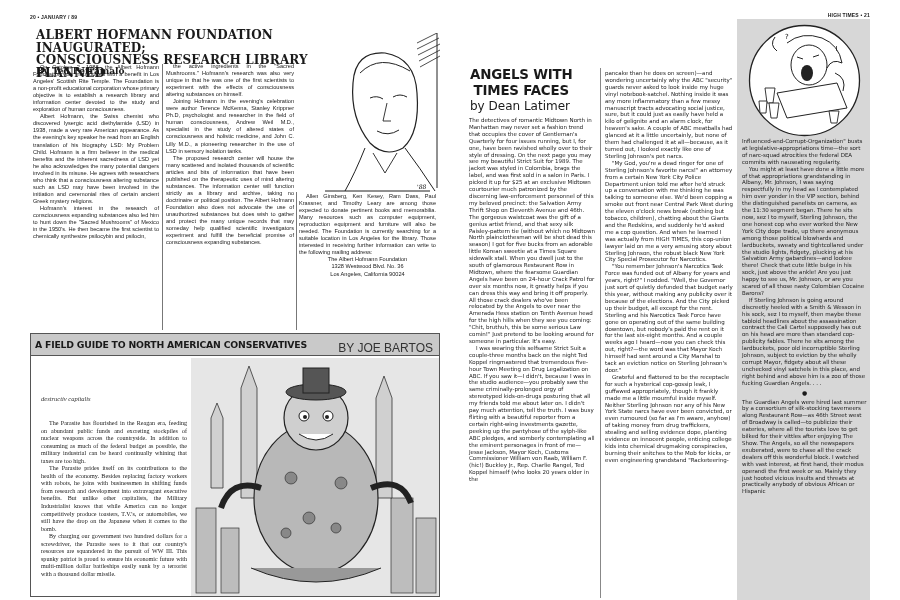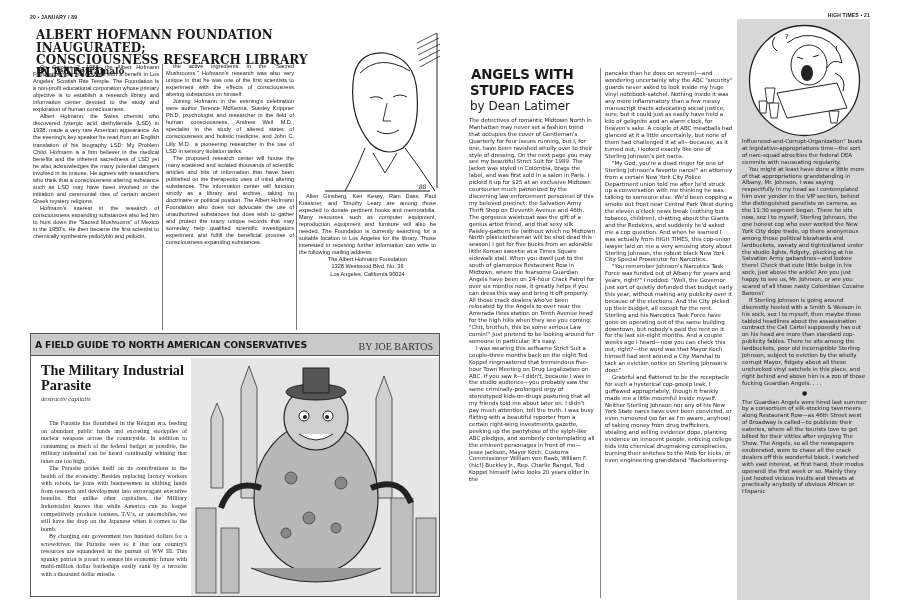--- a/index.html
+++ b/index.html
@@ -27,21 +27,21 @@
   .rule-a { left: 162px; top: 64px; height: 266px; }
   .rule-b { left: 296px; top: 192px; height: 138px; }
   .address { text-align: center; text-indent: 0 !important; }
 
   .portrait { position: absolute; left: 325px; top: 33px; width: 115px; height: 160px; }
 
   
   .fg-box { position: absolute; left: 30px; top: 333px; width: 410px; height: 264px; border: 1px solid #555; }
   .fg-banner { position: absolute; left: 0; top: 0; width: 100%; height: 22px; background: #c9c9c9; border-bottom: 1px solid #555; }
   .fg-title { position: absolute; left: 4px; top: 5px; font-family: "DejaVu Sans", sans-serif; font-weight: bold; font-size: 9.3px; letter-spacing: -0.2px; }
-  .fg-credit { position: absolute; right: 6px; top: 7px; font-family: Liberation Serif, serif; font-size: 10px; color: #333; }
+  .fg-credit { position: absolute; right: 6px; top: 7px; font-family: Liberation Sans, sans-serif; font-size: 12px; color: #333; }
   .fg-head { position: absolute; left: 10px; top: 29px; font-family: "Liberation Serif", serif; font-weight: bold; font-size: 14.3px; line-height: 15px; }
   .fg-sub { position: absolute; left: 10px; top: 61px; font-family: "Liberation Serif", serif; font-style: italic; font-size: 6.5px; color: #333; }
   .fg-text { position: absolute; left: 10px; top: 86px; width: 146px; font-family: "Liberation Serif", serif; font-size: 6.1px; line-height: 7.55px; text-align: justify; }
   .fg-text p { text-indent: 8px; }
   .fg-art { position: absolute; left: 160px; top: 24px; width: 248px; height: 238px; }
 
   
   .omd-logo { position: absolute; left: 20px; top: 22px; width: 265px; height: 40px; }
   .omd-bar { position: absolute; left: 0; top: 13px; width: 262px; height: 22px; background: #2a2a2a; }
   .omd-text { position: absolute; left: 1px; top: 3px; font-family: "DejaVu Serif", serif; color: #fff; white-space: nowrap; -webkit-text-stroke: 0.6px #222; }
@@ -114,24 +114,20 @@
     <line x1="112" y1="0" x2="112" y2="155" stroke="#222" stroke-width="1"></line>
     <line x1="0" y1="158" x2="105" y2="158" stroke="#222" stroke-width="1"></line>
     <text x="92" y="156" font-size="6" font-family="DejaVu Serif, serif" font-style="italic">'88</text>
   </svg>
 
   <div class="fg-box">
     <div class="fg-banner">
       <div class="fg-title">A FIELD GUIDE TO NORTH AMERICAN CONSERVATIVES</div>
       <div class="fg-credit">BY JOE BARTOS</div>
     </div>
-    <div class="fg-head">
-      <div>The Military Industrial</div>
-      <div>Parasite</div>
-    </div>
     <div class="fg-sub">destructiv capitalis</div>
     <div class="fg-text">
       <p>The Parasite has flourished in the Reagan era, feeding on abundant public funds and excreting stockpiles of nuclear weapons across the countryside. In addition to consuming as much of the federal budget as possible, the military industrial can be heard continually whining that taxes are too high.</p>
       <p>The Parasite prides itself on its contributions to the health of the economy. Besides replacing factory workers with robots, he joins with businessmen in shifting funds from research and development into extravagant executive benefits. But unlike other capitalists, the Military Industrialist knows that while America can no longer competitively produce toasters, T.V.'s, or automobiles, we still have the drop on the Japanese when it comes to the bomb.</p>
       <p>By charging our government two hundred dollars for a screwdriver, the Parasite sees to it that our country's resources are squandered in the pursuit of WW III. This spunky patriot is proud to ensure his economic future with multi-million dollar battleships easily sunk by a terrorist with a thousand dollar missile.</p>
     </div>
     <svg class="fg-art" viewBox="0 0 248 238">
       <rect x="0" y="0" width="248" height="238" fill="#e6e6e6"></rect>
       <g fill="#bdbdbd" stroke="#333" stroke-width="0.7">
         <rect x="5" y="150" width="20" height="85"></rect>
@@ -166,21 +162,21 @@
     </svg>
   </div>
 </div>
 
 <div class="page page-right">
   <div class="folio folio-right">HIGH TIMES • 21</div>
 
 
   <div class="headline2">
     <div>ANGELS WITH</div>
-    <div>STUPID FACES</div>
+    <div>TIMES FACES</div>
   </div>
   <div class="byline2">by Dean Latimer</div>
 
   <div class="rcol rcol-1">
     <p class="noindent">The detectives of romantic Midtown North in Manhattan may never set a fashion trend that occupies the cover of Gentleman's Quarterly for four issues running, but I, for one, have been ravished wholly over to their style of dressing. On the next page you may see my beautiful Strict Suit for 1989. The jacket was styled in Colombia, brags the label, and was first sold in a salon in Paris. I picked it up for $25 at an exclusive Midtown courtourier much patronized by the discerning law-enforcement personnel of this my beloved precinct: the Salvation Army Thrift Shop on Eleventh Avenue and 46th. The gorgeous waistcoat was the gift of a genius artist friend, and that sexy silk Paisley-pattern tie (without which no Midtown North plainclothesman will be shot dead this season) I got for five bucks from an adorable little Korean sweetie at a Times Square sidewalk stall. When you dwell just to the south of glamorous Restaurant Row in Midtown, where the fearsome Guardian Angels have been on 24-hour Crack Patrol for over six months now, it greatly helps if you can dress this way and bring it off properly. All those crack dealers who've been relocated by the Angels to over near the Amerada Hess station on Tenth Avenue head for the high hills when they see you coming: "Chit, bruthuh, this be some serious Law comin!" Just pretend to be looking around for someone in particular. It's easy.</p>
     <p>I was wearing this selfsame Strict Suit a couple-three months back on the night Ted Koppel ringmastered that tremendous five-hour Town Meeting on Drug Legalization on ABC. If you saw it—I didn't, because I was in the studio audience—you probably saw the same criminally-prolonged orgy of stereotyped kids-on-drugs posturing that all my friends told me about later on. I didn't pay much attention, tell the truth. I was busy flirting with a beautiful reporter from a certain right-wing investments gazette, peeking up the pantyhose of the sylph-like ABC pledges, and somberly contemplating all the eminent personages in front of me—Jesse Jackson, Mayor Koch, Customs Commissioner William von Raab, William F. (hic!) Buckley Jr., Rep. Charlie Rangel, Ted Koppel himself (who looks 20 years older in the</p>
   </div>
   <div class="rrule"></div>
   <div class="rcol rcol-2">
     <p class="noindent">pancake than he does on screen)—and wondering uncertainly why the ABC "security" guards never asked to look inside my huge vinyl notebook-satchel. Nothing inside it was any more inflammatory than a few messy manuscript tracts advocating social justice, sure, but it could just as easily have held a kilo of gelignite and an alarm clock, for heaven's sake. A couple of ABC meatballs had glanced at it a little uncertainly, but none of them had challenged it at all—because, as it turned out, I looked exactly like one of Sterling Johnson's pet narcs.</p>

